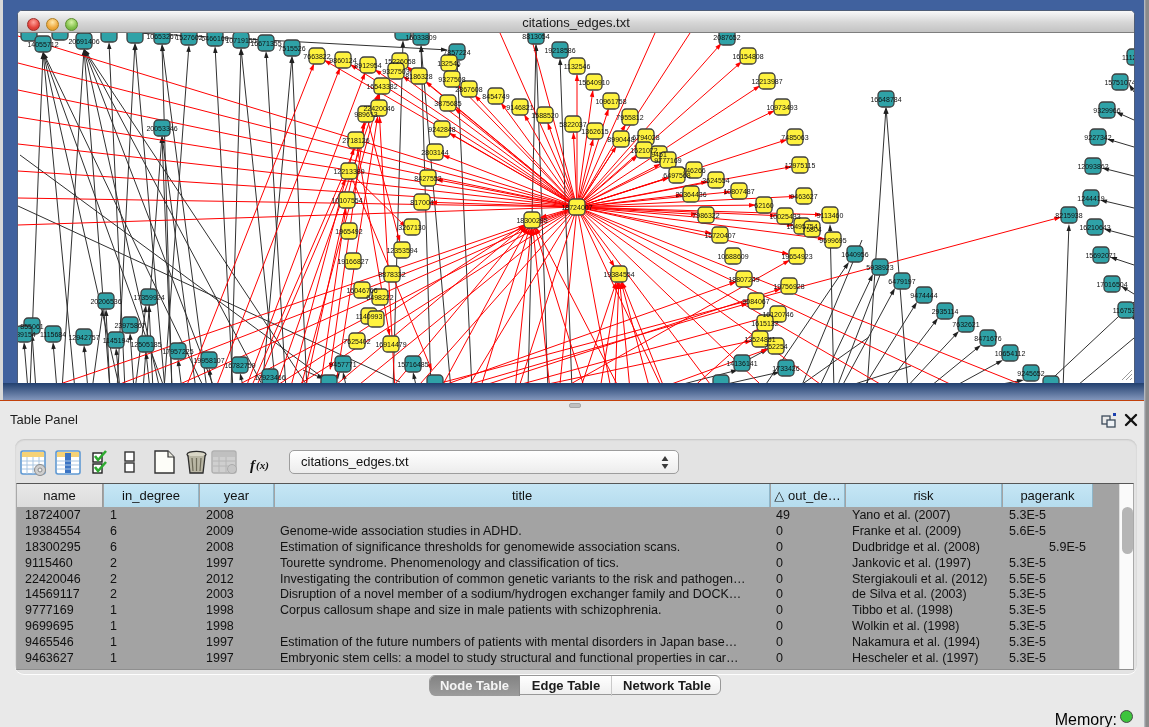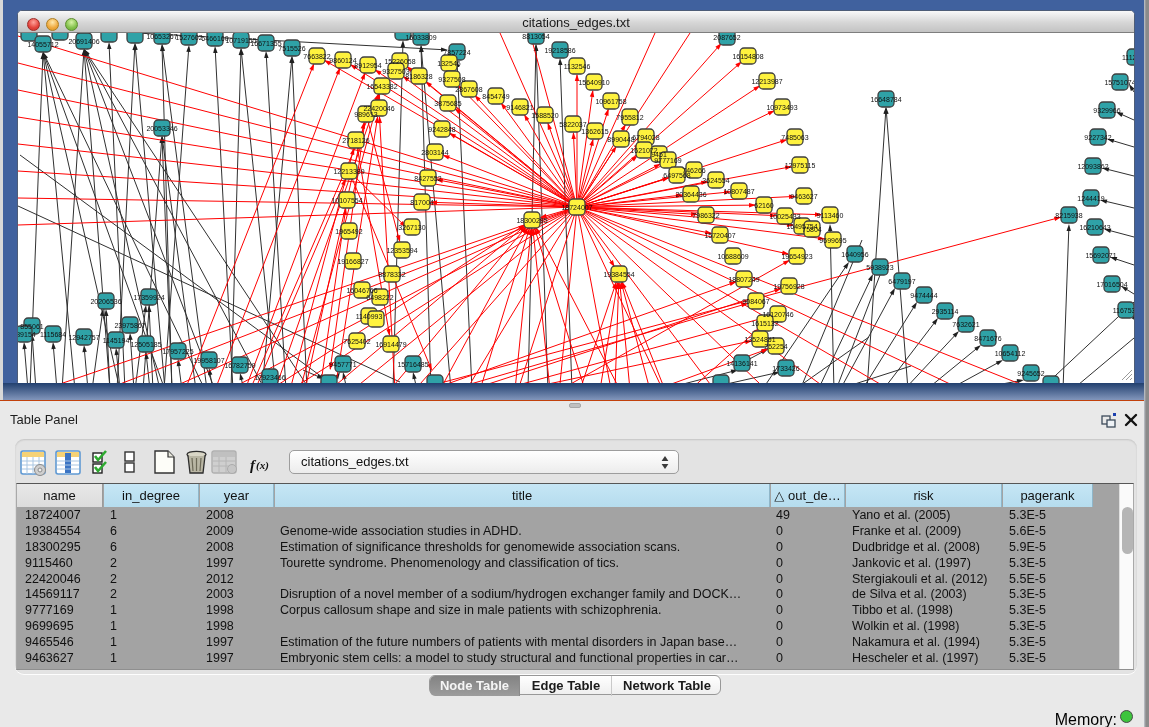--- a/index.html
+++ b/index.html
@@ -807,54 +807,55 @@
     <div class="hc" style="left:258px;width:495px">title</div>
     <div class="hc" style="left:754px;width:74px">△ out_de…</div>
     <div class="hc" style="left:829px;width:156px">risk</div>
     <div class="hc" style="left:986px;width:90px">pagerank</div>
     <div id="rows" style="position:absolute;left:-16px;top:-483px;width:1149px;height:670px">
           <div class="trow" style="top:507px">
             <span style="left:24px;width:78px">18724007</span>
             <span style="left:109px;width:88px">1</span>
             <span style="left:205px;width:68px">2008</span>
             <span style="left:775px;width:68px">49</span>
-            <span style="left:851px;width:149px">Yano et al. (2005)</span>
+            <span style="left:851px;width:149px">Yano et al. (2007)</span>
             <span style="left:1008px;width:84px">5.3E-5</span>
           </div>
           <div class="trow" style="top:523px">
             <span style="left:24px;width:78px">19384554</span>
             <span style="left:109px;width:88px">6</span>
             <span style="left:205px;width:68px">2009</span>
             <span style="left:279px;width:489px">Genome-wide association studies in ADHD.</span>
             <span style="left:775px;width:68px">0</span>
             <span style="left:851px;width:149px">Franke et al. (2009)</span>
             <span style="left:1008px;width:84px">5.6E-5</span>
           </div>
           <div class="trow" style="top:539px">
             <span style="left:24px;width:78px">18300295</span>
             <span style="left:109px;width:88px">6</span>
             <span style="left:205px;width:68px">2008</span>
             <span style="left:279px;width:489px">Estimation of significance thresholds for genomewide association scans.</span>
             <span style="left:775px;width:68px">0</span>
             <span style="left:851px;width:149px">Dudbridge et al. (2008)</span>
-            <span style="left:1008px;width:84px">5.9E-5</span>
+            <span style="left:1048px;width:84px">5.9E-5</span>
           </div>
           <div class="trow" style="top:555px">
             <span style="left:24px;width:78px">9115460</span>
             <span style="left:109px;width:88px">2</span>
             <span style="left:205px;width:68px">1997</span>
             <span style="left:279px;width:489px">Tourette syndrome. Phenomenology and classification of tics.</span>
             <span style="left:775px;width:68px">0</span>
             <span style="left:851px;width:149px">Jankovic et al. (1997)</span>
             <span style="left:1008px;width:84px">5.3E-5</span>
           </div>
           <div class="trow" style="top:571px">
             <span style="left:24px;width:78px">22420046</span>
             <span style="left:109px;width:88px">2</span>
             <span style="left:205px;width:68px">2012</span>
+            <span style="left:279px;width:489px">Investigating the contribution of common genetic variants to the risk and pathogen…</span>
             <span style="left:775px;width:68px">0</span>
             <span style="left:851px;width:149px">Stergiakouli et al. (2012)</span>
             <span style="left:1008px;width:84px">5.5E-5</span>
           </div>
           <div class="trow" style="top:586px">
             <span style="left:24px;width:78px">14569117</span>
             <span style="left:109px;width:88px">2</span>
             <span style="left:205px;width:68px">2003</span>
             <span style="left:279px;width:489px">Disruption of a novel member of a sodium/hydrogen exchanger family and DOCK…</span>
             <span style="left:775px;width:68px">0</span>

